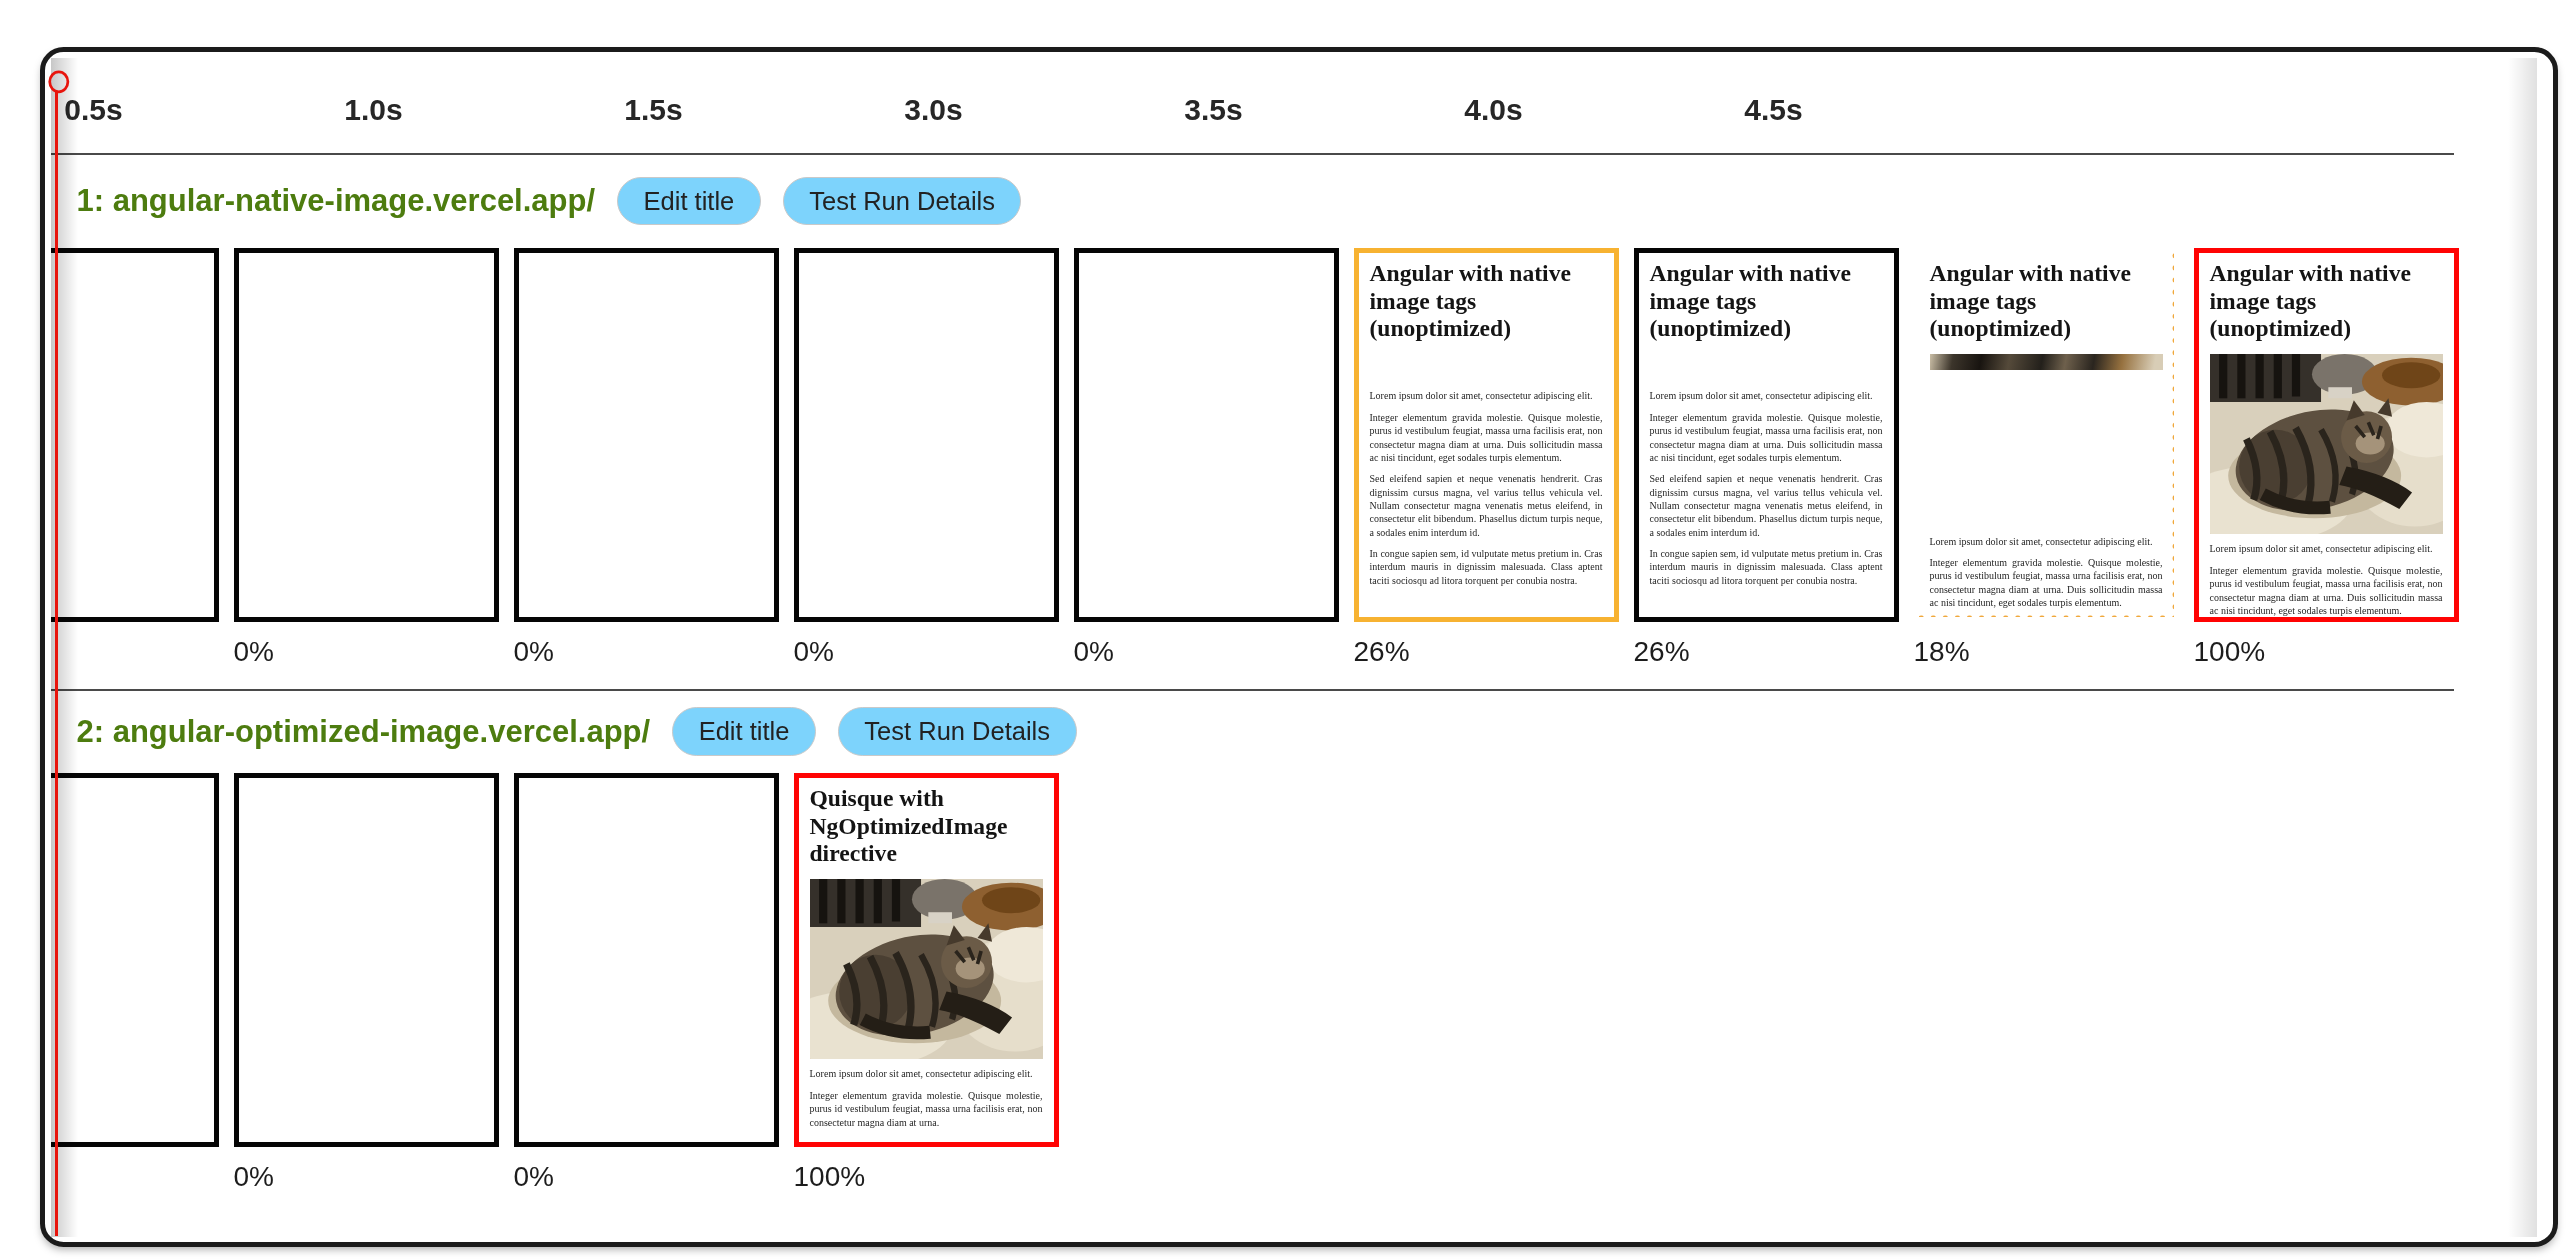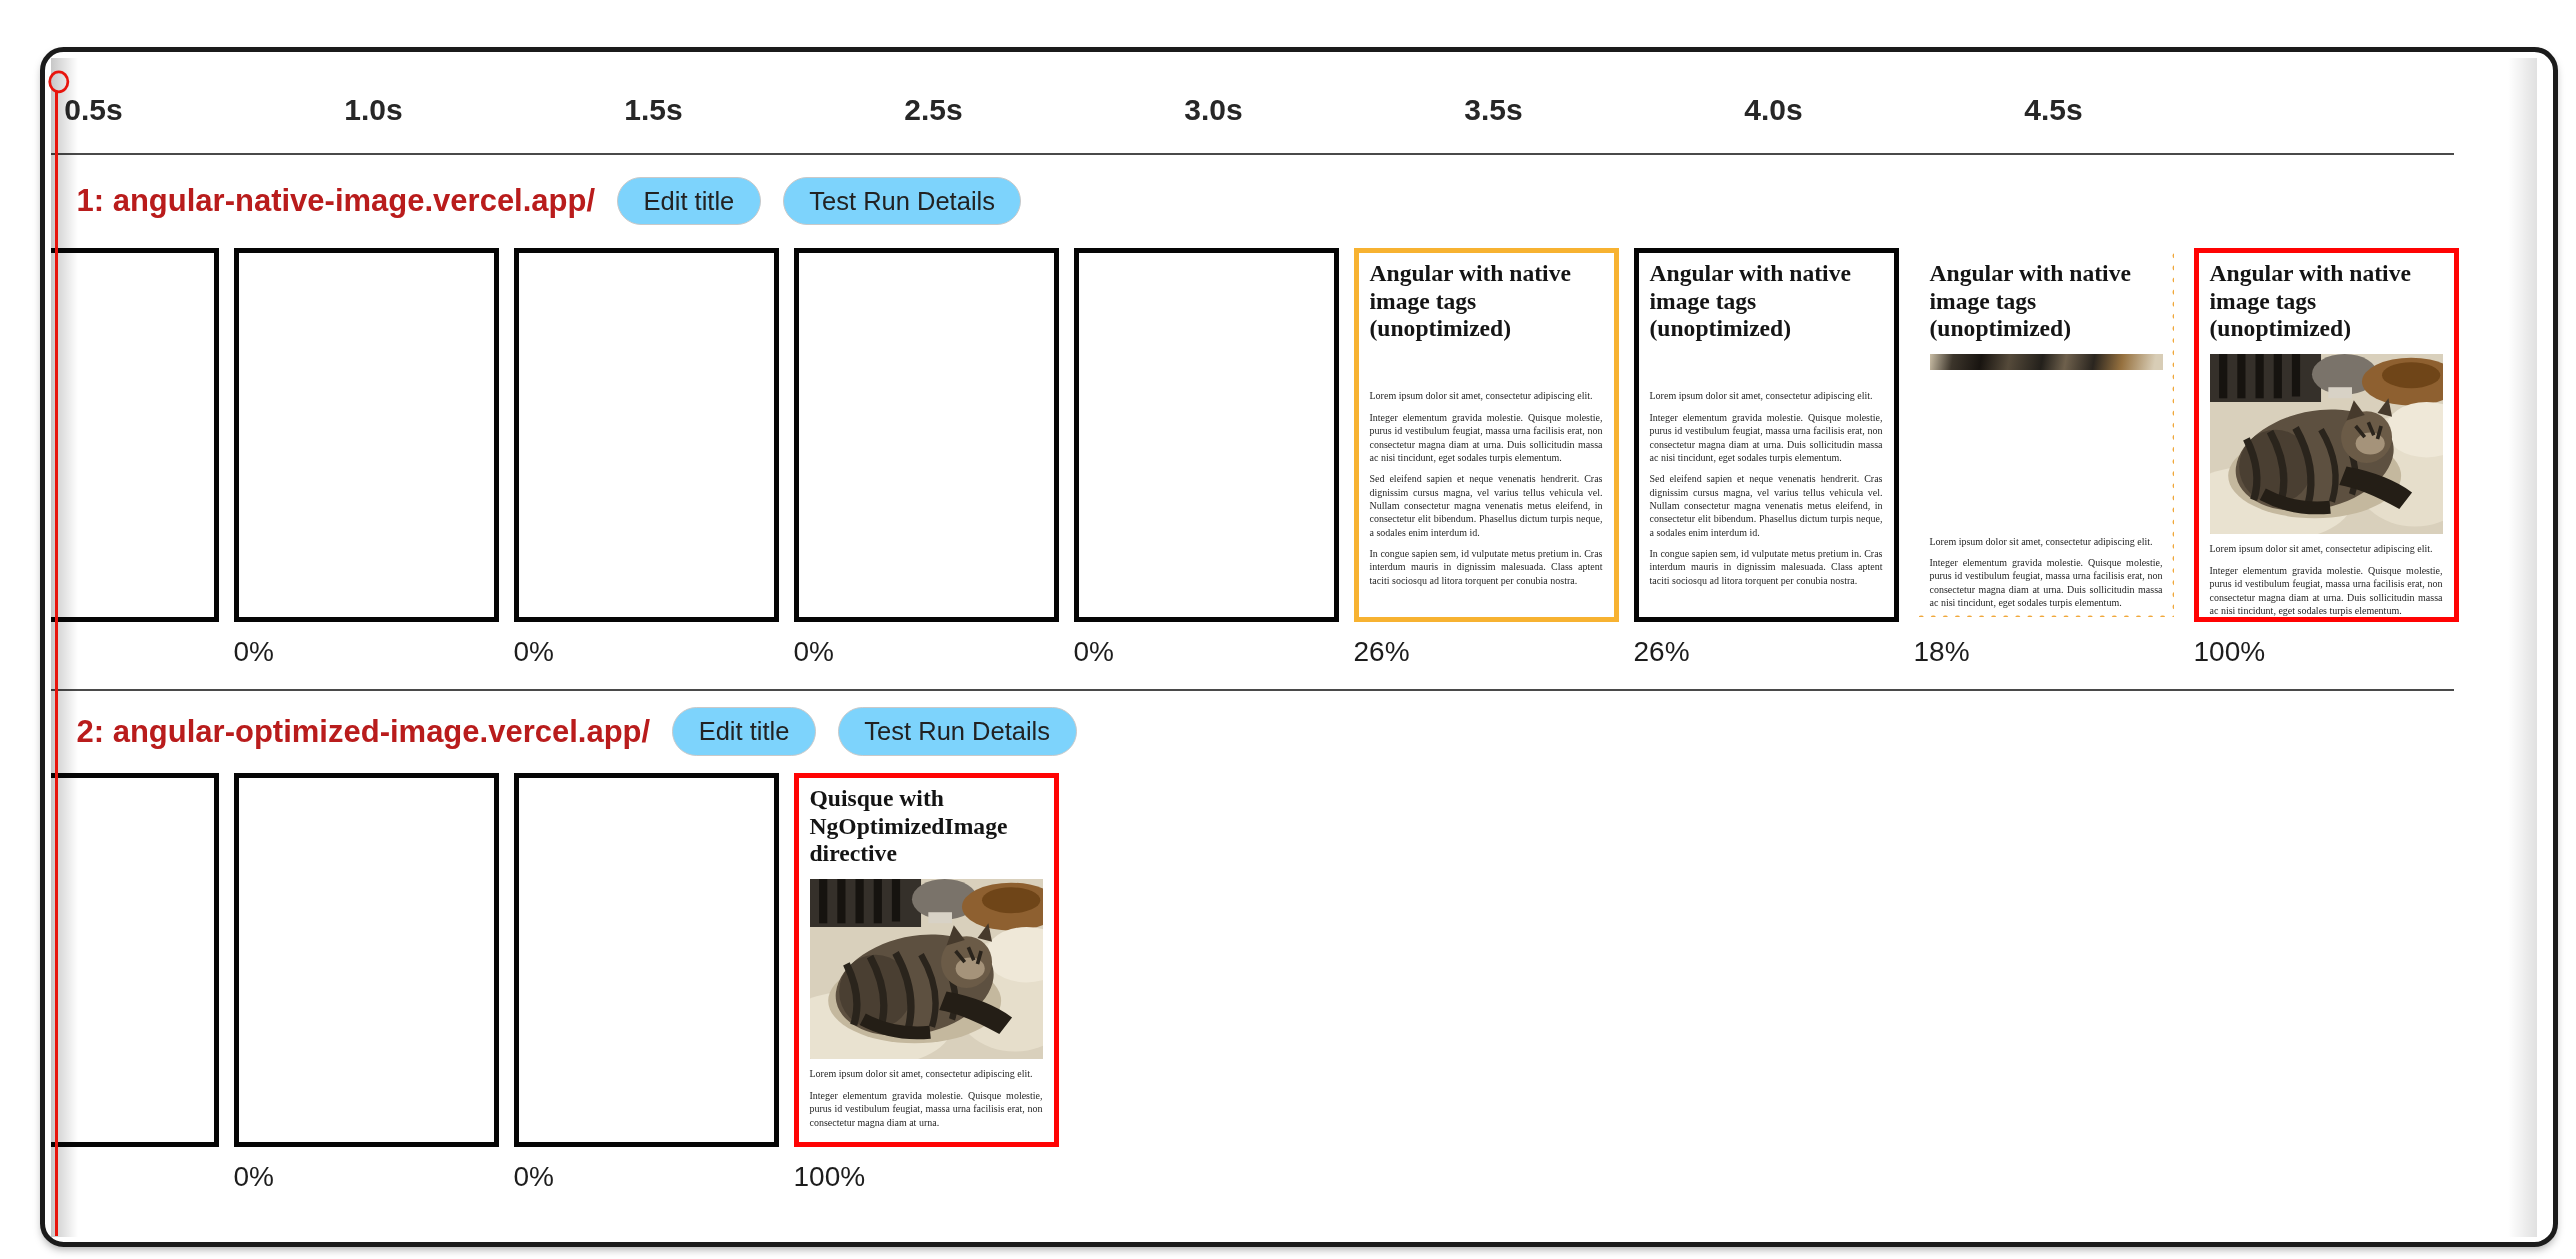--- a/index.html
+++ b/index.html
@@ -18,21 +18,21 @@
   
   .time-row{display:flex;height:95px;box-sizing:border-box;padding-top:35px;}
   .tcell{width:280px;flex:none;text-align:center;}
   .tlabel{font-size:30px;font-weight:bold;color:#272727;}
 
   .hline{width:2500px;height:0;border-top:2.7px solid var(--grid-line,#4a4a4a);}
 
   
   .run-head{display:flex;align-items:center;gap:22px;height:93px;padding-left:123px;box-sizing:border-box;}
   .run-head.second{height:82px;}
-  .run-title{font-size:31px;font-weight:bold;color:#b91c1c;white-space:nowrap;}
+  .run-title{font-size:31px;font-weight:bold;color:#4d7c0f;white-space:nowrap;}
   .pill{font-family:"Liberation Sans",sans-serif;font-size:25.5px;color:#222;background:#7dd3fc;
         border:1.8px solid var(--button-border,#c9c9c9);border-radius:36px;padding:8.2px 25.5px;
         white-space:nowrap;cursor:pointer;line-height:1.2;}
 
   
   .frames{display:flex;}
   .cell{width:280px;flex:none;display:flex;}
   .frame{width:265px;height:374px;box-sizing:border-box;background:#fff;overflow:hidden;
          border:5.5px solid var(--frame-black,#050505);position:relative;}
   .b-orange{border-color:var(--frame-orange,#f7b231);}
@@ -74,21 +74,20 @@
 <div class="page">
   <div class="panel">
 
     <div class="scroll">
       <div class="strip">
 
         <div class="time-row">
           <div class="tcell"><span class="tlabel">0.5s</span></div>
           <div class="tcell"><span class="tlabel">1.0s</span></div>
           <div class="tcell"><span class="tlabel">1.5s</span></div>
-          <div class="tcell"><span class="tlabel">2.5s</span></div>
           <div class="tcell"><span class="tlabel">3.0s</span></div>
           <div class="tcell"><span class="tlabel">3.5s</span></div>
           <div class="tcell"><span class="tlabel">4.0s</span></div>
           <div class="tcell"><span class="tlabel">4.5s</span></div>
         </div>
         <div class="hline"></div>
 
         <div class="run-head">
           <span class="run-title">1: angular-native-image.vercel.app/</span>
           <button class="pill">Edit title</button>

